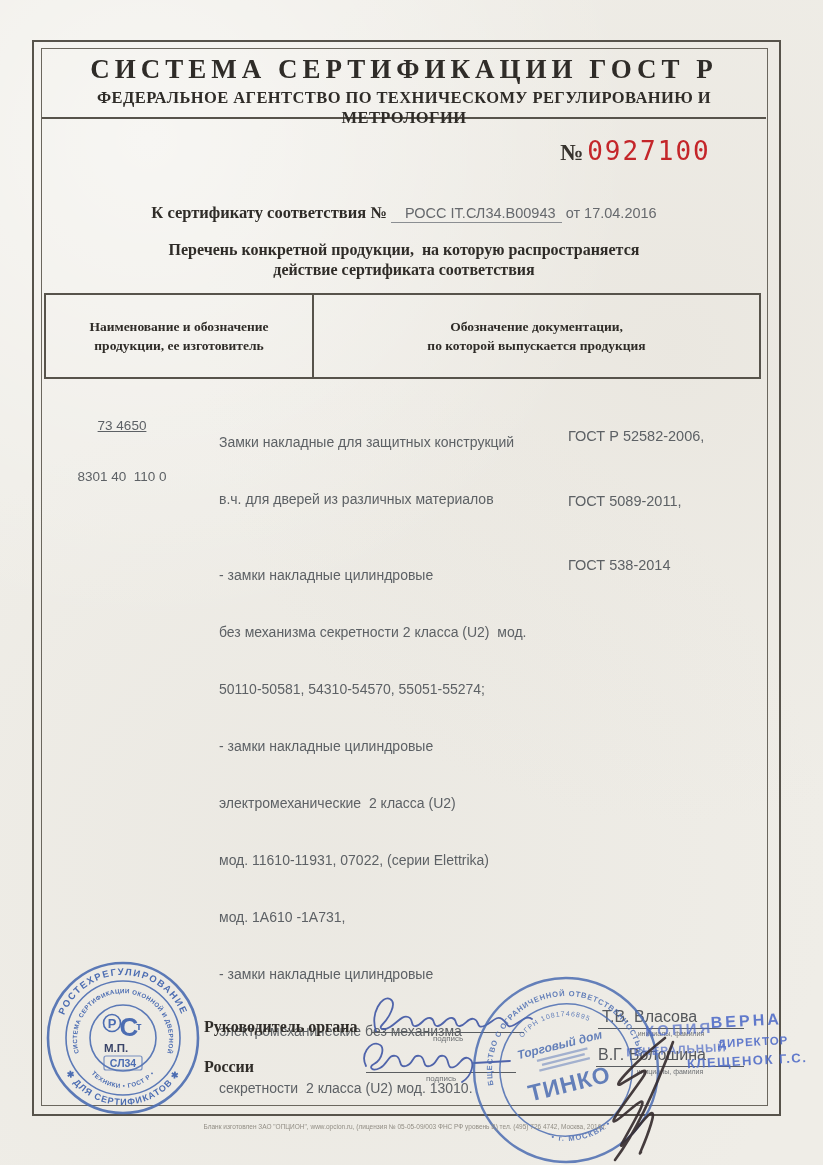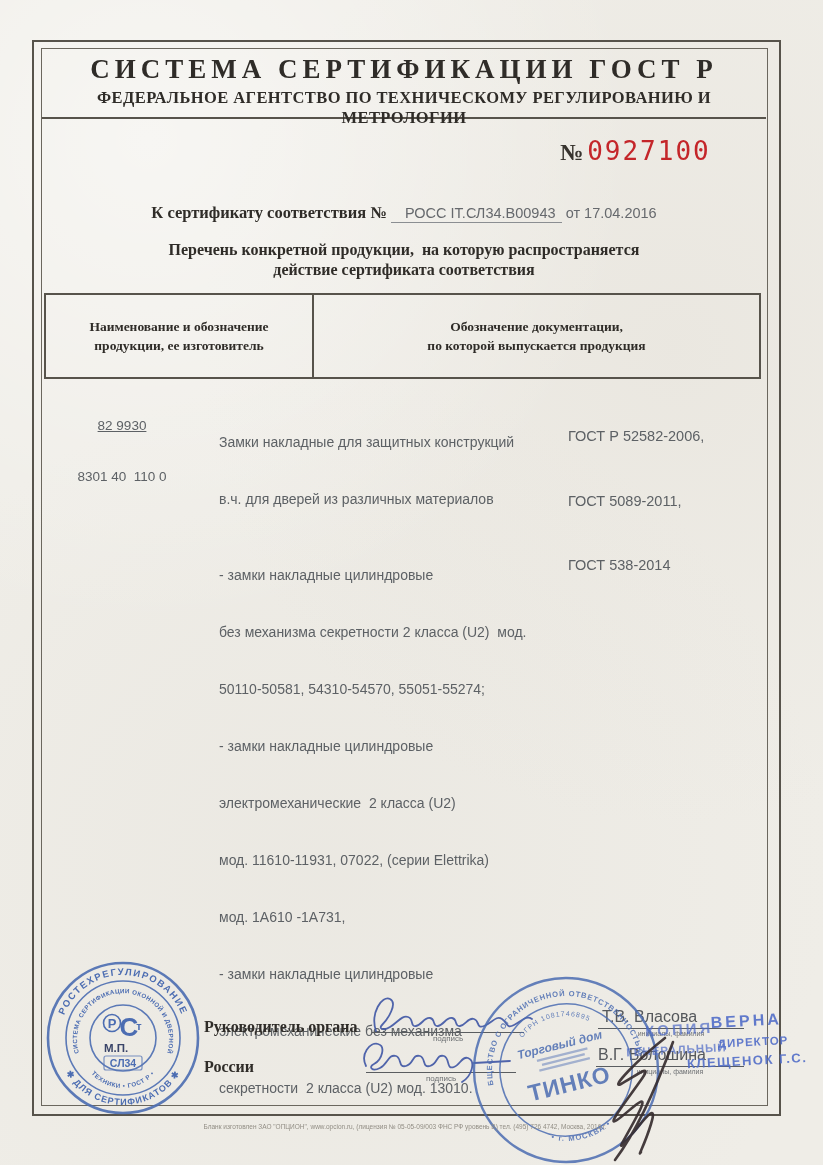--- a/index.html
+++ b/index.html
@@ -97,21 +97,21 @@
       <span>Наименование и обозначение</span>
       <span>продукции, ее изготовитель</span>
     </div>
     <div class="c3">
       <span>Обозначение документации,</span>
       <span>по которой выпускается продукция</span>
     </div>
   </div>
 
   <div class="abs typed codes">
-    <div class="u">82 9930</div>
+    <div class="u">73 4650</div>
     <div>8301 40  110 0</div>
   </div>
 
   <div class="abs typed prod">
     <div>Замки накладные для защитных конструкций</div>
     <div>в.ч. для дверей из различных материалов</div>
     <div class="gap">- замки накладные цилиндровые</div>
     <div>без механизма секретности 2 класса (U2)  мод.</div>
     <div>50110-50581, 54310-54570, 55051-55274;</div>
     <div>- замки накладные цилиндровые</div>

